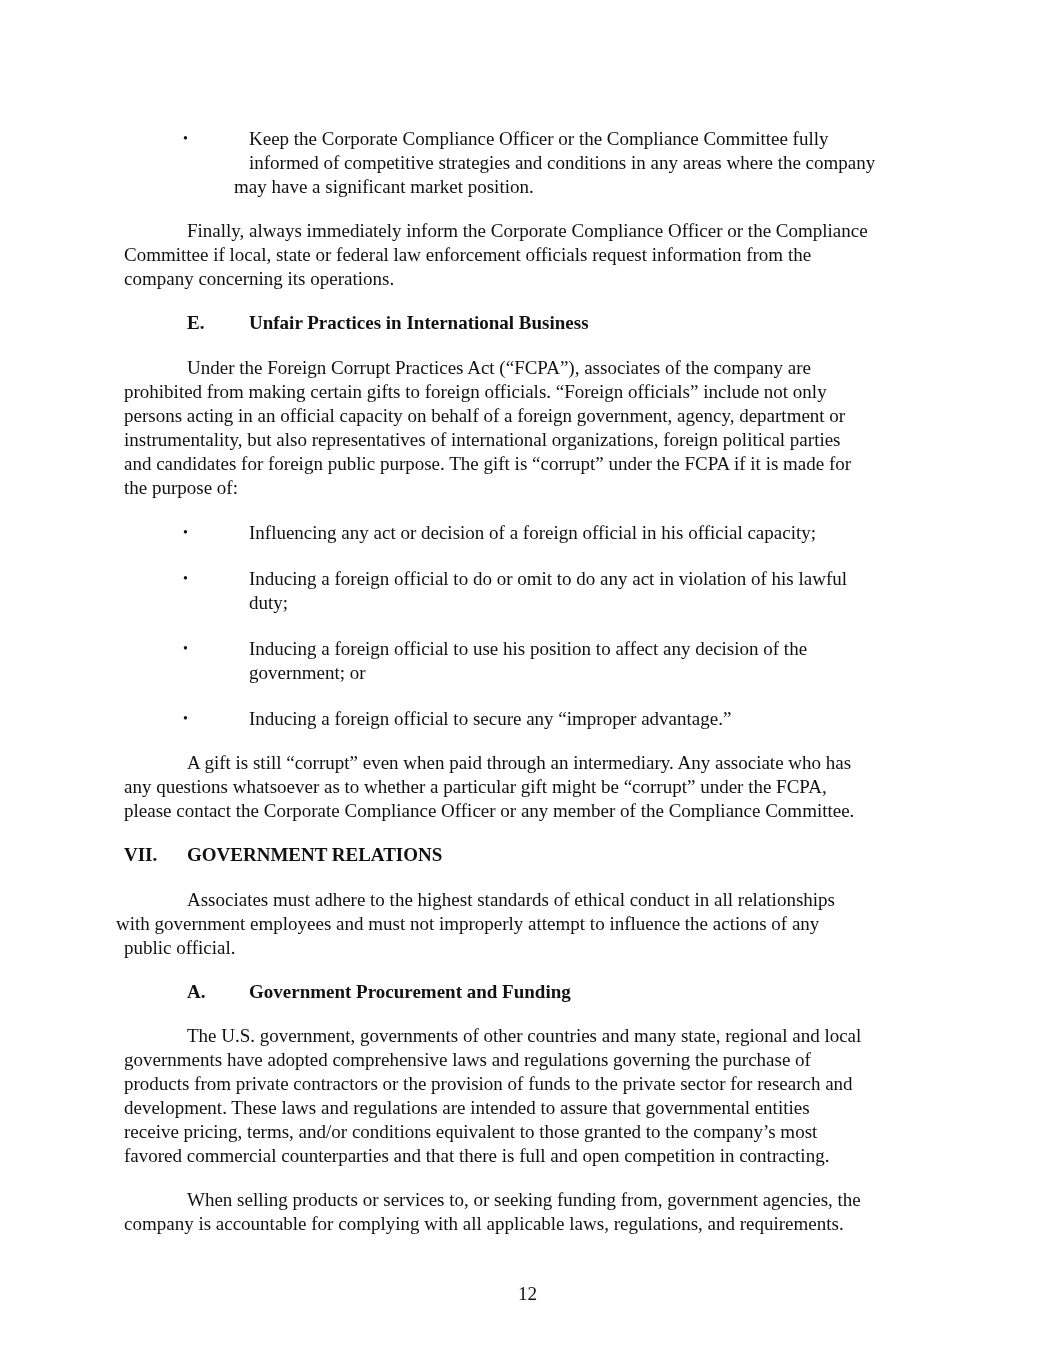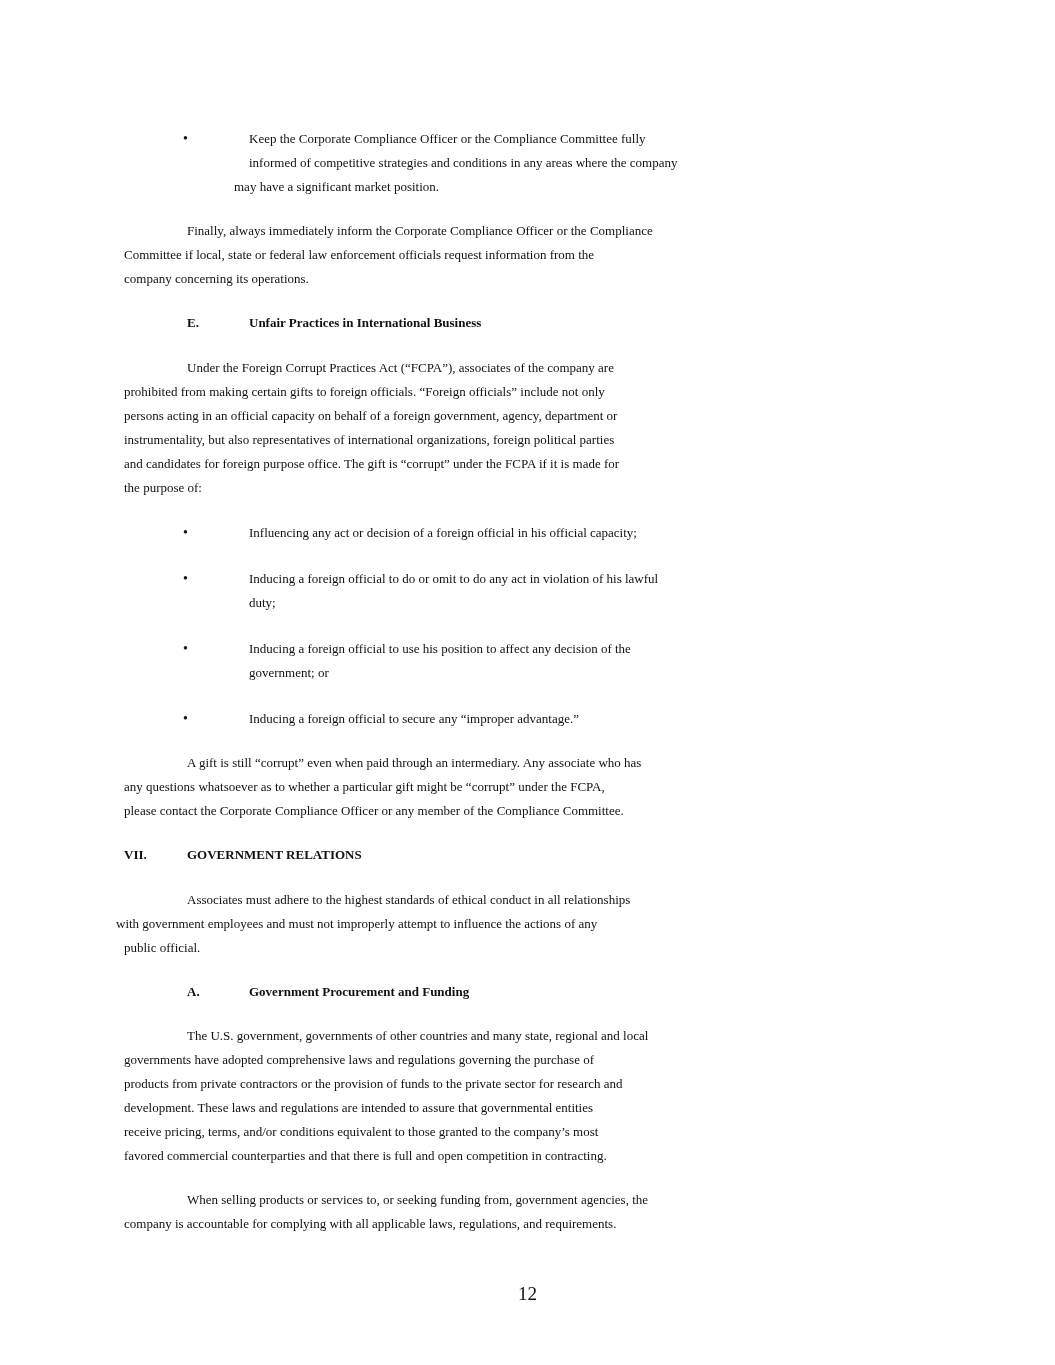--- a/index.html
+++ b/index.html
@@ -1,18 +1,18 @@
 <!DOCTYPE html>
 <html><head>
 <meta charset="utf-8">
 <style>
   html, body { margin: 0; padding: 0; background: #ffffff; }
   body { width: 1055px; height: 1365px; position: relative; overflow: hidden;
          font-family: "Liberation Serif", serif; color: #111111; }
-  .line { position: absolute; font-size: 13px; line-height: 24px; white-space: nowrap; }
+  .line { position: absolute; font-size: 19px; line-height: 24px; white-space: nowrap; }
   .bold { font-weight: bold; }
   .bullet { position: absolute; font-size: 14px; line-height: 24px; }
   .pagenum { position: absolute; font-size: 19.2px; line-height: 24px; left: 0; width: 1055px; text-align: center; }
 </style>
 </head>
 <body>
 
 <div>
   <span class="bullet" style="left:183px; top:127px;">•</span>
   <div class="line" style="left:249px; top:127px;">Keep the Corporate Compliance Officer or the Compliance Committee fully</div>
@@ -29,21 +29,21 @@
 <div>
   <div class="line bold" style="left:187px; top:311px;">E.</div>
   <div class="line bold" style="left:249px; top:311px;">Unfair Practices in International Business</div>
 </div>
 
 <div>
   <div class="line" style="left:187px; top:356px;">Under the Foreign Corrupt Practices Act (“FCPA”), associates of the company are</div>
   <div class="line" style="left:124px; top:380px;">prohibited from making certain gifts to foreign officials. “Foreign officials” include not only</div>
   <div class="line" style="left:124px; top:404px;">persons acting in an official capacity on behalf of a foreign government, agency, department or</div>
   <div class="line" style="left:124px; top:428px;">instrumentality, but also representatives of international organizations, foreign political parties</div>
-  <div class="line" style="left:124px; top:452px;">and candidates for foreign purpose office. The gift is “corrupt” under the FCPA if it is made for</div>
+  <div class="line" style="left:124px; top:452px;">and candidates for foreign public purpose. The gift is “corrupt” under the FCPA if it is made for</div>
   <div class="line" style="left:124px; top:476px;">the purpose of:</div>
 </div>
 
 <div>
   <div>
     <span class="bullet" style="left:183px; top:521px;">•</span>
     <div class="line" style="left:249px; top:521px;">Influencing any act or decision of a foreign official in his official capacity;</div>
   </div>
   <div>
     <span class="bullet" style="left:183px; top:567px;">•</span>

